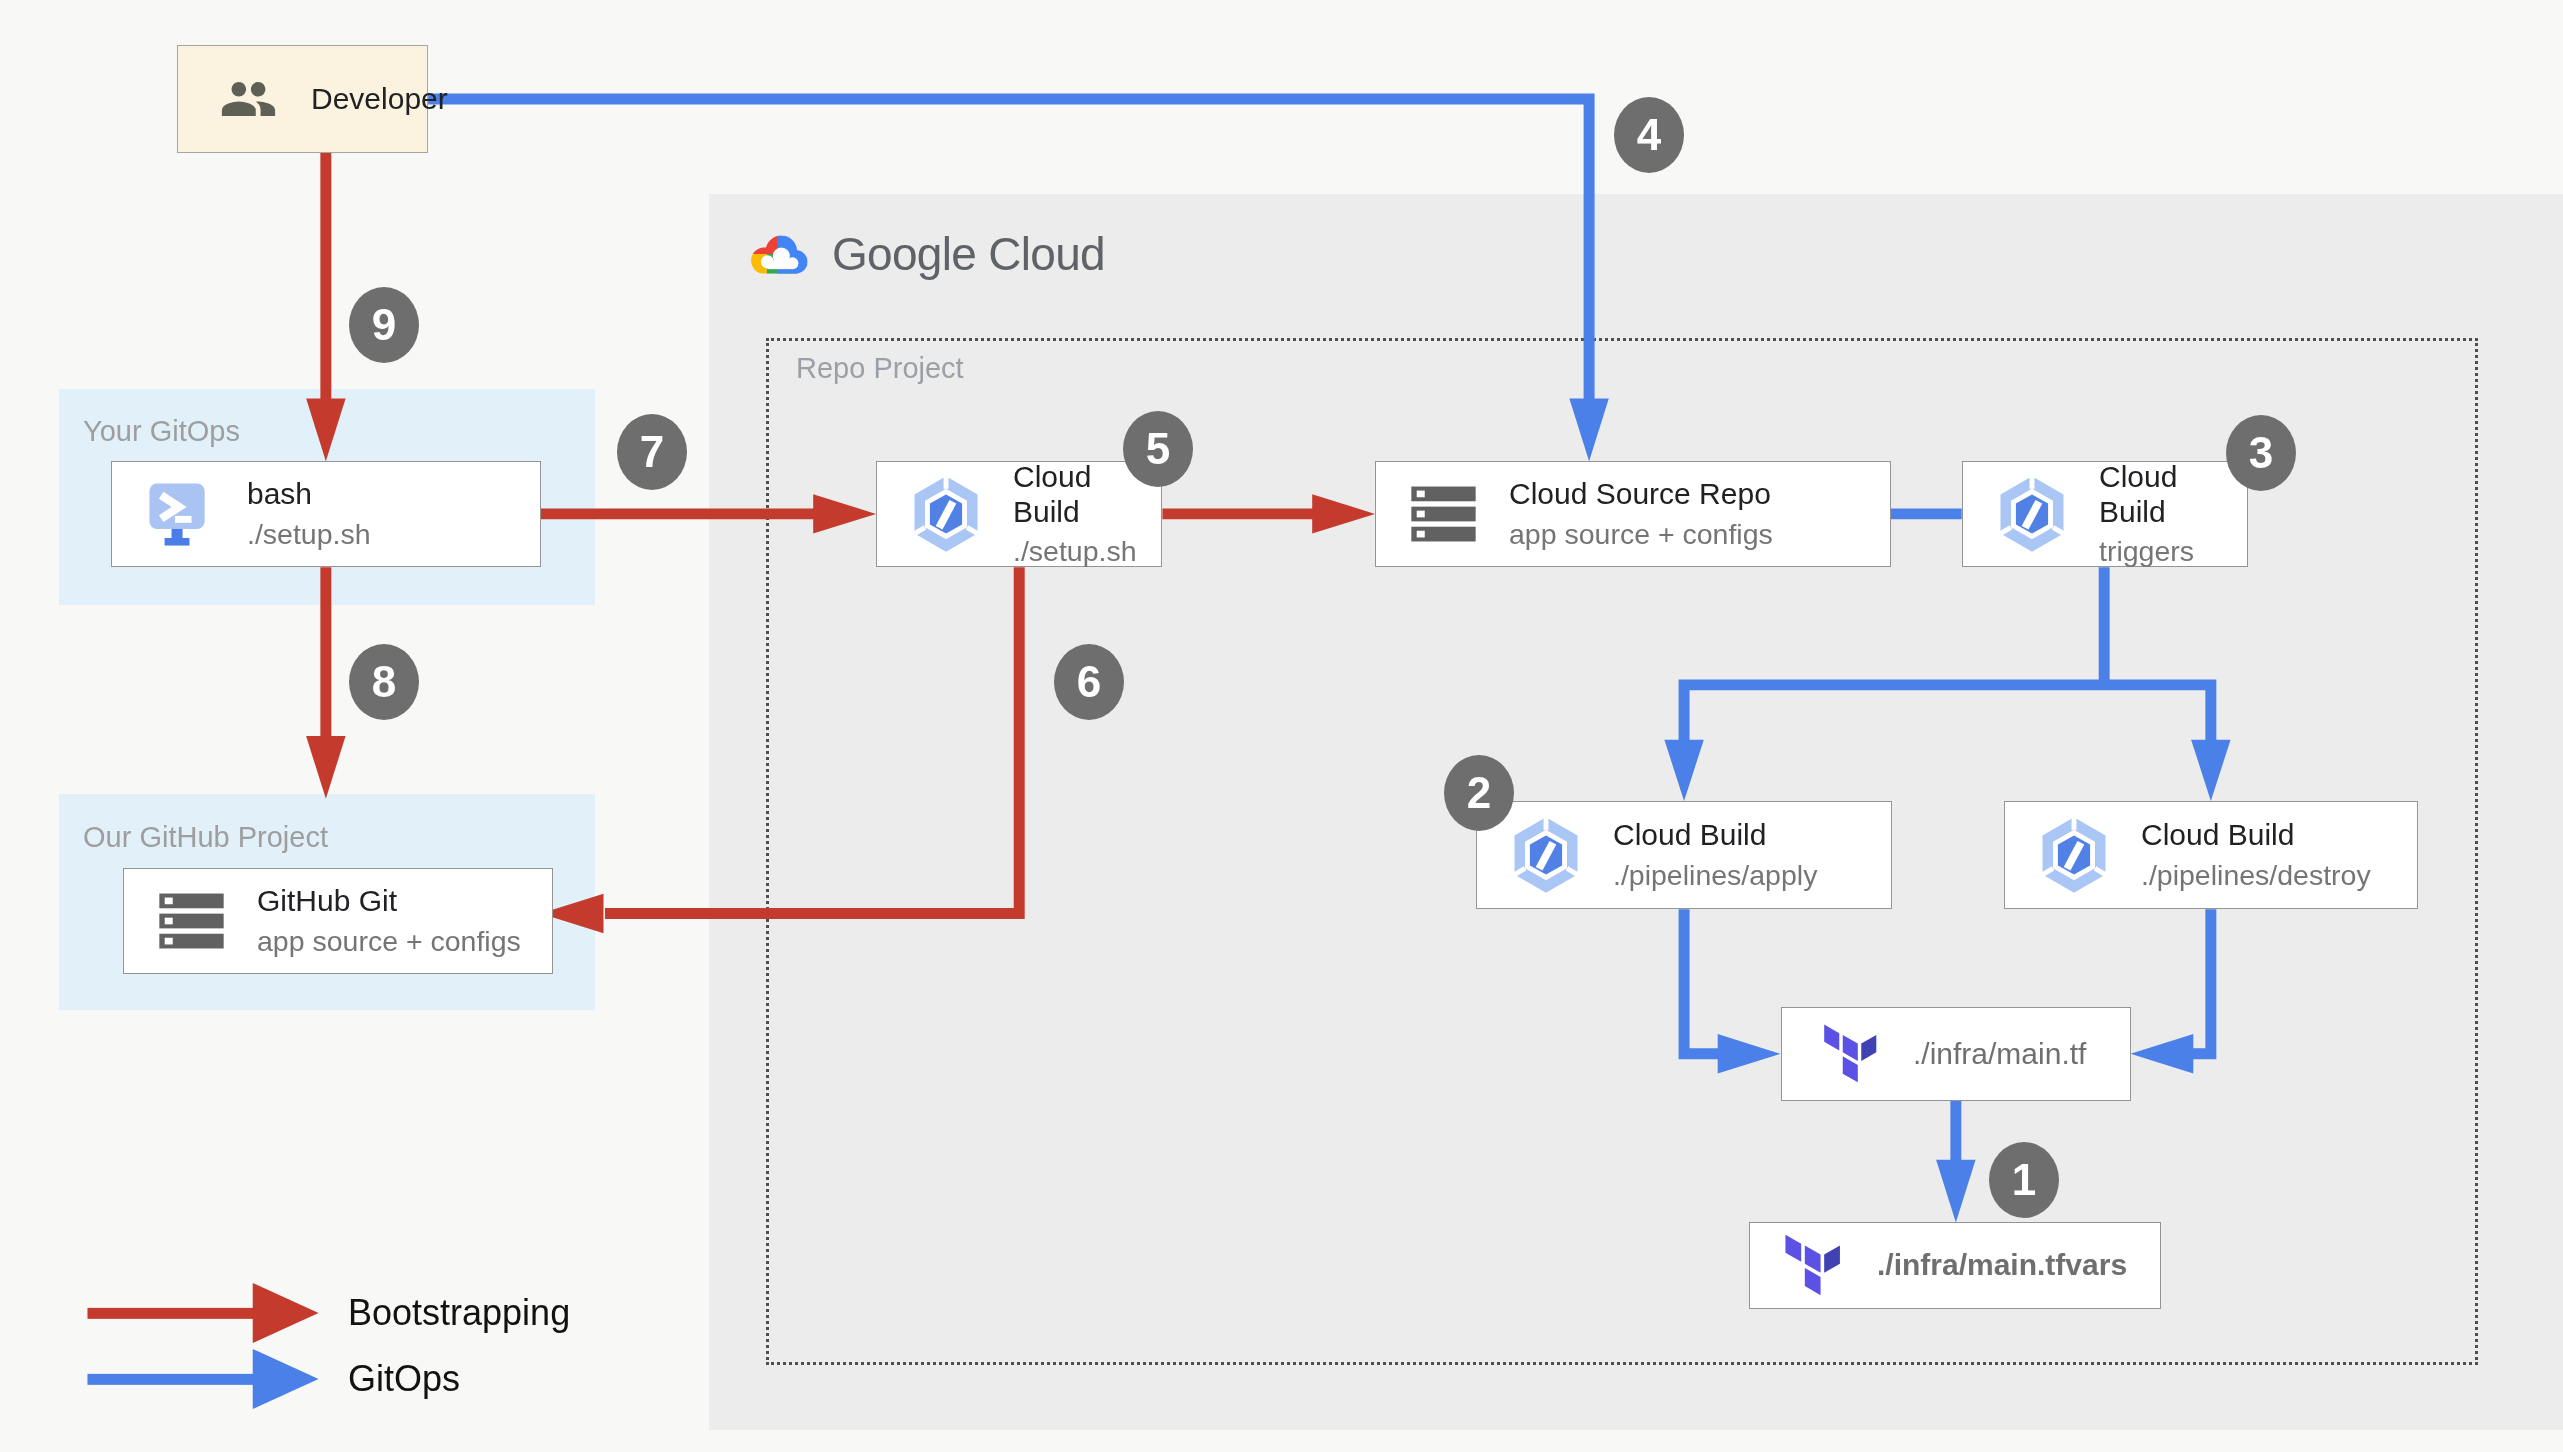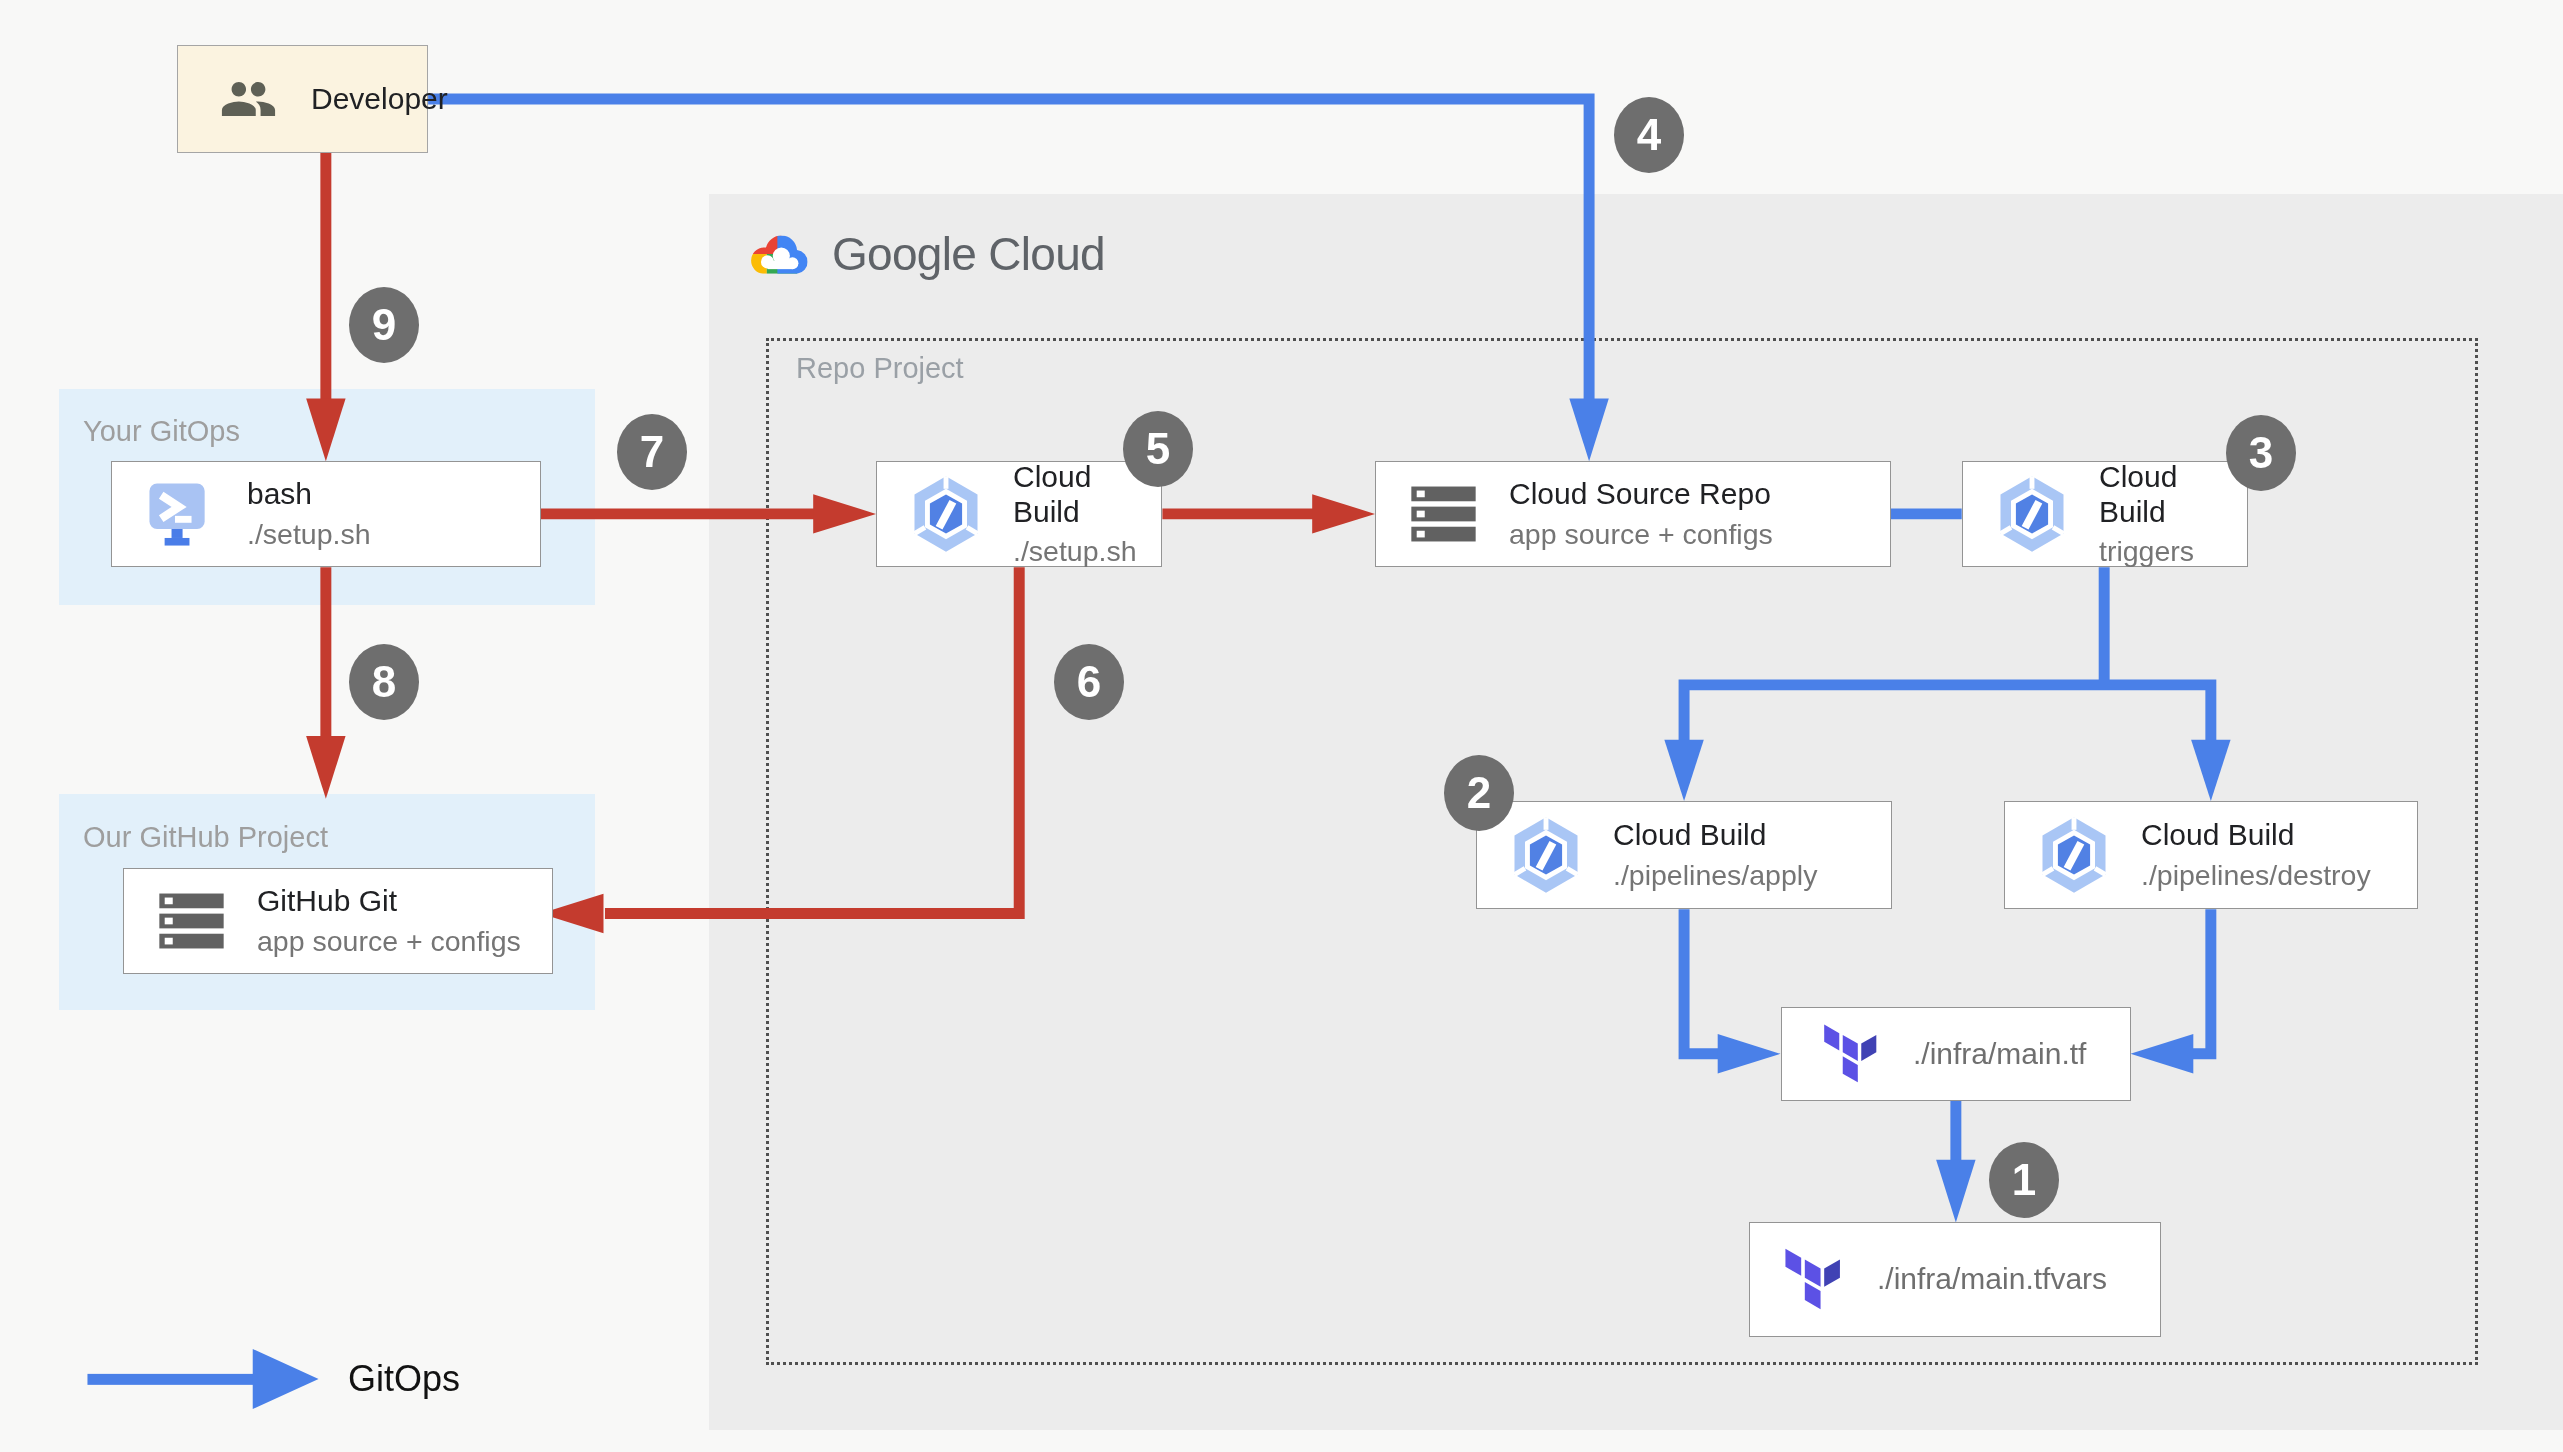--- a/index.html
+++ b/index.html
@@ -273,21 +273,21 @@
           <polygon points="34,24 60,39 60,69 34,54" fill="#5c51e5"></polygon>
           <polygon points="66,39 92,24 92,54 66,69" fill="#4042b4"></polygon>
           <polygon points="34,61 60,76 60,106 34,91" fill="#5c51e5"></polygon>
         </svg>
       </span>
       <div class="txt">
           <div class="title">./infra/main.tf</div>
         </div>
     </div>
 
-    <div class="node file" style="left:1749px;top:1222px;width:412px;height:115px;">
+    <div class="node file" style="left:1749px;top:1222px;width:412px;height:87px;font-weight:bold;">
       <span class="icon">
         <svg width="61" height="69" viewBox="0 0 100 114">
           <polygon points="2,6 28,21 28,51 2,36" fill="#5c51e5"></polygon>
           <polygon points="34,24 60,39 60,69 34,54" fill="#5c51e5"></polygon>
           <polygon points="66,39 92,24 92,54 66,69" fill="#4042b4"></polygon>
           <polygon points="34,61 60,76 60,106 34,91" fill="#5c51e5"></polygon>
         </svg>
       </span>
       <div class="txt">
           <div class="title">./infra/main.tfvars</div>
@@ -299,20 +299,27 @@
   <div class="badge" style="left:1989px;top:1142px;">1</div>
   <div class="badge" style="left:1444px;top:755px;">2</div>
   <div class="badge" style="left:2226px;top:415px;">3</div>
   <div class="badge" style="left:1614px;top:97px;">4</div>
   <div class="badge" style="left:1123px;top:411px;">5</div>
   <div class="badge" style="left:1054px;top:644px;">6</div>
   <div class="badge" style="left:617px;top:414px;">7</div>
   <div class="badge" style="left:349px;top:644px;">8</div>
   <div class="badge" style="left:349px;top:287px;">9</div>
 
+  <div class="legend-row" style="left:86px;top:1280px;height:66px;">
+    <svg width="234" height="66" viewBox="0 0 320 90">
+      <rect x="2" y="38" width="228" height="15" fill="#c43b2e"></rect>
+      <polygon points="228,4 228,86 318,45" fill="#c43b2e"></polygon>
+    </svg>
+    <span class="legend-label">Bootstrapping</span>
+  </div>
   <div class="legend-row" style="left:86px;top:1346px;height:66px;">
     <svg width="234" height="66" viewBox="0 0 320 90">
       <rect x="2" y="38" width="228" height="15" fill="#4a80e8"></rect>
       <polygon points="228,4 228,86 318,45" fill="#4a80e8"></polygon>
     </svg>
     <span class="legend-label">GitOps</span>
   </div>
 
 </div>
 

